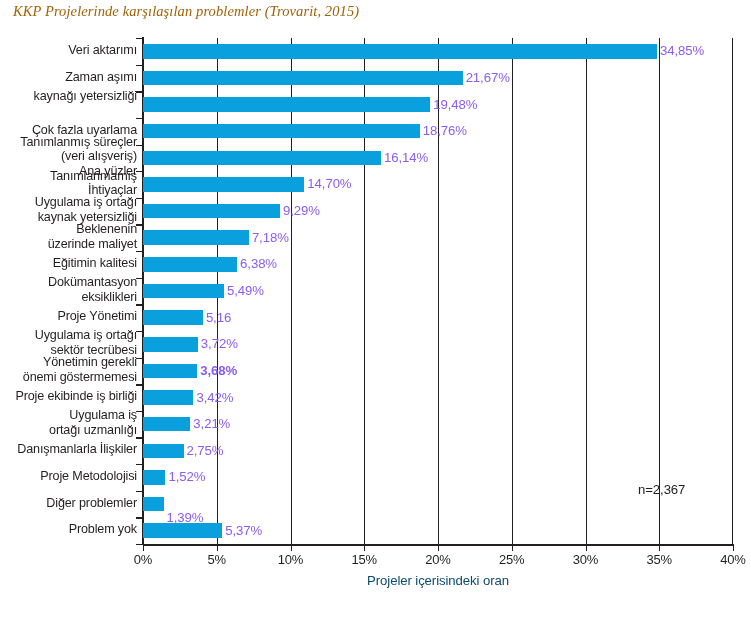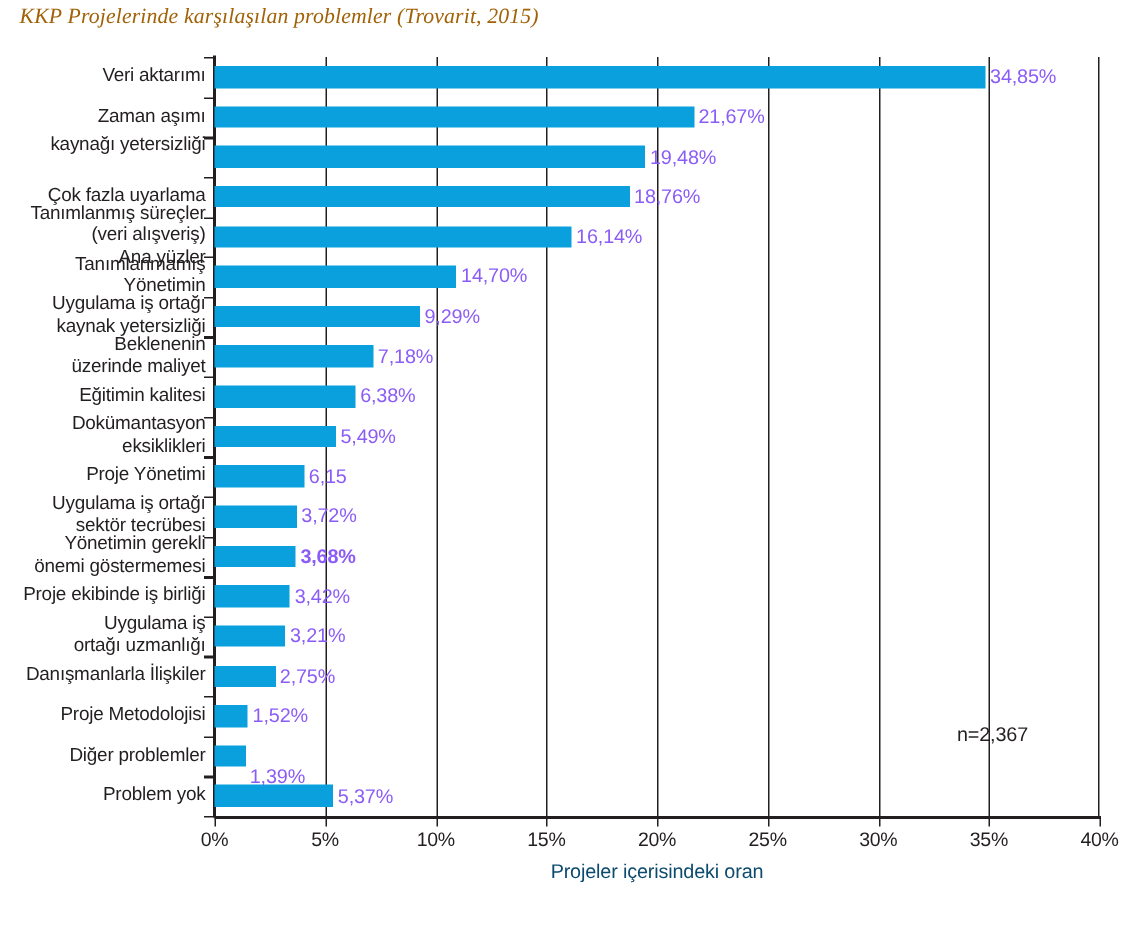--- a/index.html
+++ b/index.html
@@ -223,21 +223,21 @@
       <div class="cat-label-wrap" style="top: 122.811px;">
         <div>Çok fazla uyarlama</div>
       </div>
       <div class="cat-label-wrap" style="top: 134.642px;">
         <div>Tanımlanmış süreçler</div>
         <div>(veri alışveriş)</div>
         <div>Ana yüzler</div>
       </div>
       <div class="cat-label-wrap" style="top: 168.674px;">
         <div>Tanımlanmamış</div>
-        <div>Yönetimin</div>
+        <div>İhtiyaçlar</div>
       </div>
       <div class="cat-label-wrap" style="top: 195.305px;">
         <div>Uygulama iş ortağı</div>
         <div>kaynak yetersizliği</div>
       </div>
       <div class="cat-label-wrap" style="top: 221.937px;">
         <div>Beklenenin</div>
         <div>üzerinde maliyet</div>
       </div>
       <div class="cat-label-wrap" style="top: 255.968px;">
@@ -282,21 +282,21 @@
       <div class="val-label" style="left: 660.038px; top: 43.3158px;">34,85%</div>
       <div class="val-label" style="left: 465.632px; top: 69.9474px;">21,67%</div>
       <div class="val-label" style="left: 433.33px; top: 96.5789px;">19,48%</div>
       <div class="val-label" style="left: 422.71px; top: 123.211px;">18,76%</div>
       <div class="val-label" style="left: 384.065px; top: 149.842px;">16,14%</div>
       <div class="val-label" style="left: 307.365px; top: 176.474px;">14,70%</div>
       <div class="val-label" style="left: 283.027px; top: 203.105px;">9,29%</div>
       <div class="val-label" style="left: 251.905px; top: 229.737px;">7,18%</div>
       <div class="val-label" style="left: 240.105px; top: 256.368px;">6,38%</div>
       <div class="val-label" style="left: 226.977px; top: 283px;">5,49%</div>
-      <div class="val-label" style="left: 205.885px; top: 309.632px;">6,15</div>
+      <div class="val-label" style="left: 205.885px; top: 309.632px;">5,16</div>
       <div class="val-label" style="left: 200.87px; top: 336.263px;">3,72%</div>
       <div class="val-label" style="left: 200.28px; top: 362.895px; font-weight: bold;">3,68%</div>
       <div class="val-label" style="left: 196.445px; top: 389.526px;">3,42%</div>
       <div class="val-label" style="left: 193.347px; top: 416.158px;">3,21%</div>
       <div class="val-label" style="left: 186.562px; top: 442.789px;">2,75%</div>
       <div class="val-label" style="left: 168.42px; top: 469.421px;">1,52%</div>
       <div class="val-label" style="left: 166.502px; top: 510px;">1,39%</div>
       <div class="val-label" style="left: 225.208px; top: 522.684px; text-align: right;">5,37%</div>
     </div>
   <div id="xticks">

